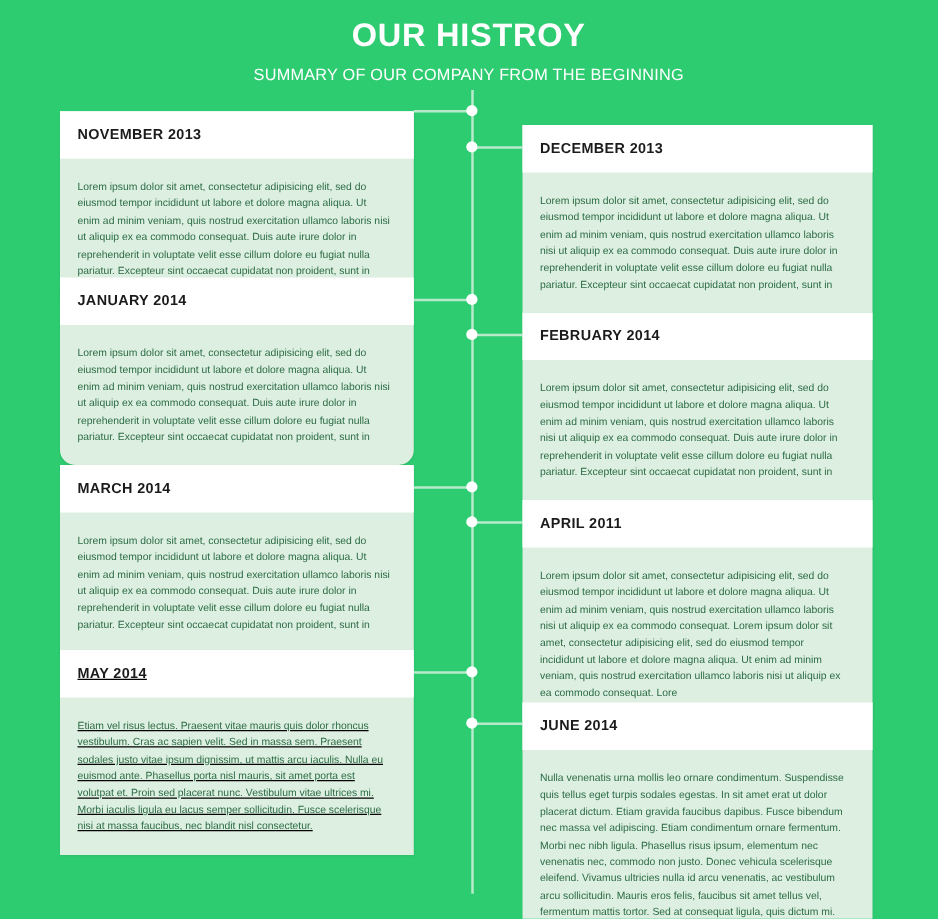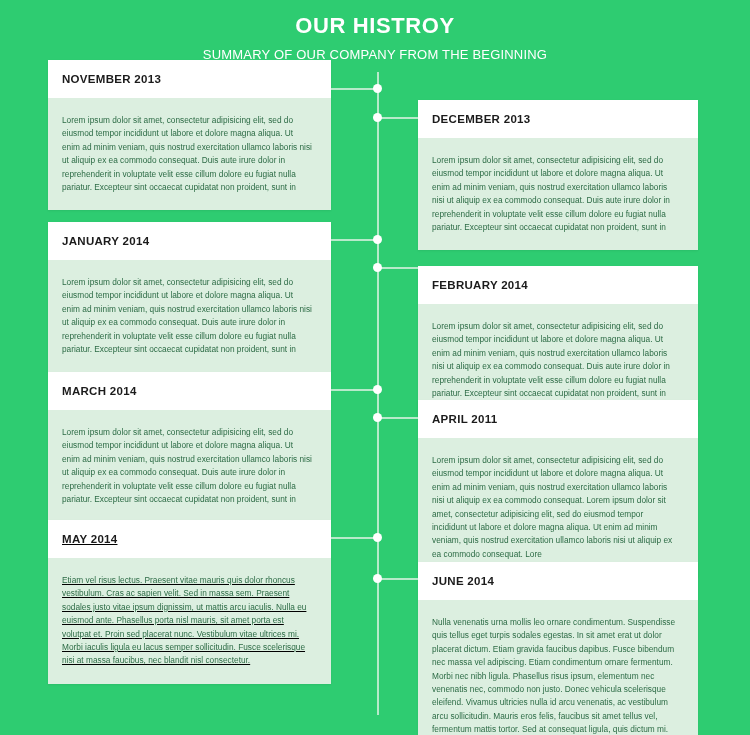--- a/index.html
+++ b/index.html
@@ -15,21 +15,21 @@
     position: relative;
   }
 
   
   .header {
     text-align: center;
     padding-top: 12px;
   }
   .header-title {
     color: #FFFFFF;
-    font-size: 22px;
+    font-size: 26px;
     font-weight: bold;
     letter-spacing: 0.6px;
     margin: 0;
     line-height: 1.3;
   }
   .header-subtitle {
     color: #FFFFFF;
     font-size: 13px;
     font-weight: normal;
     letter-spacing: 0.2px;
@@ -131,45 +131,45 @@
       <div class="connector" style="top: 417px; left: 378px; width: 40px;"></div>
       <div class="node-dot" style="top: 413px;"></div>
       <div class="connector" style="top: 537px; left: 331px; width: 47px;"></div>
       <div class="node-dot" style="top: 533px;"></div>
       <div class="connector" style="top: 578px; left: 378px; width: 40px;"></div>
       <div class="node-dot" style="top: 574px;"></div>
     </div>
 </div>
 
 <div id="cards-layer">
-    <div class="card card-left" style="top: 60px;">
+    <div class="card card-left" style="top: 89px;">
       <div class="card-header">
         <p class="card-date">NOVEMBER 2013</p>
       </div>
       <div class="card-body">
         <p class="card-text">Lorem ipsum dolor sit amet, consectetur adipisicing elit, sed do eiusmod tempor incididunt ut labore et dolore magna aliqua. Ut enim ad minim veniam, quis nostrud exercitation ullamco laboris nisi ut aliquip ex ea commodo consequat. Duis aute irure dolor in reprehenderit in voluptate velit esse cillum dolore eu fugiat nulla pariatur. Excepteur sint occaecat cupidatat non proident, sunt in</p>
       </div>
     </div>
     <div class="card card-right" style="top: 100px;">
       <div class="card-header">
         <p class="card-date">DECEMBER 2013</p>
       </div>
       <div class="card-body">
         <p class="card-text">Lorem ipsum dolor sit amet, consectetur adipisicing elit, sed do eiusmod tempor incididunt ut labore et dolore magna aliqua. Ut enim ad minim veniam, quis nostrud exercitation ullamco laboris nisi ut aliquip ex ea commodo consequat. Duis aute irure dolor in reprehenderit in voluptate velit esse cillum dolore eu fugiat nulla pariatur. Excepteur sint occaecat cupidatat non proident, sunt in</p>
       </div>
     </div>
-    <div class="card card-left" style="top: 222px;">
+    <div class="card card-left" style="top: 222px; border-radius: 12px;">
       <div class="card-header">
         <p class="card-date">JANUARY 2014</p>
       </div>
       <div class="card-body">
         <p class="card-text">Lorem ipsum dolor sit amet, consectetur adipisicing elit, sed do eiusmod tempor incididunt ut labore et dolore magna aliqua. Ut enim ad minim veniam, quis nostrud exercitation ullamco laboris nisi ut aliquip ex ea commodo consequat. Duis aute irure dolor in reprehenderit in voluptate velit esse cillum dolore eu fugiat nulla pariatur. Excepteur sint occaecat cupidatat non proident, sunt in</p>
       </div>
     </div>
-    <div class="card card-right" style="top: 266px;">
+    <div class="card card-right" style="top: 250px;">
       <div class="card-header">
         <p class="card-date">FEBRUARY 2014</p>
       </div>
       <div class="card-body">
         <p class="card-text">Lorem ipsum dolor sit amet, consectetur adipisicing elit, sed do eiusmod tempor incididunt ut labore et dolore magna aliqua. Ut enim ad minim veniam, quis nostrud exercitation ullamco laboris nisi ut aliquip ex ea commodo consequat. Duis aute irure dolor in reprehenderit in voluptate velit esse cillum dolore eu fugiat nulla pariatur. Excepteur sint occaecat cupidatat non proident, sunt in</p>
       </div>
     </div>
     <div class="card card-left" style="top: 372px;">
       <div class="card-header">
         <p class="card-date">MARCH 2014</p>

